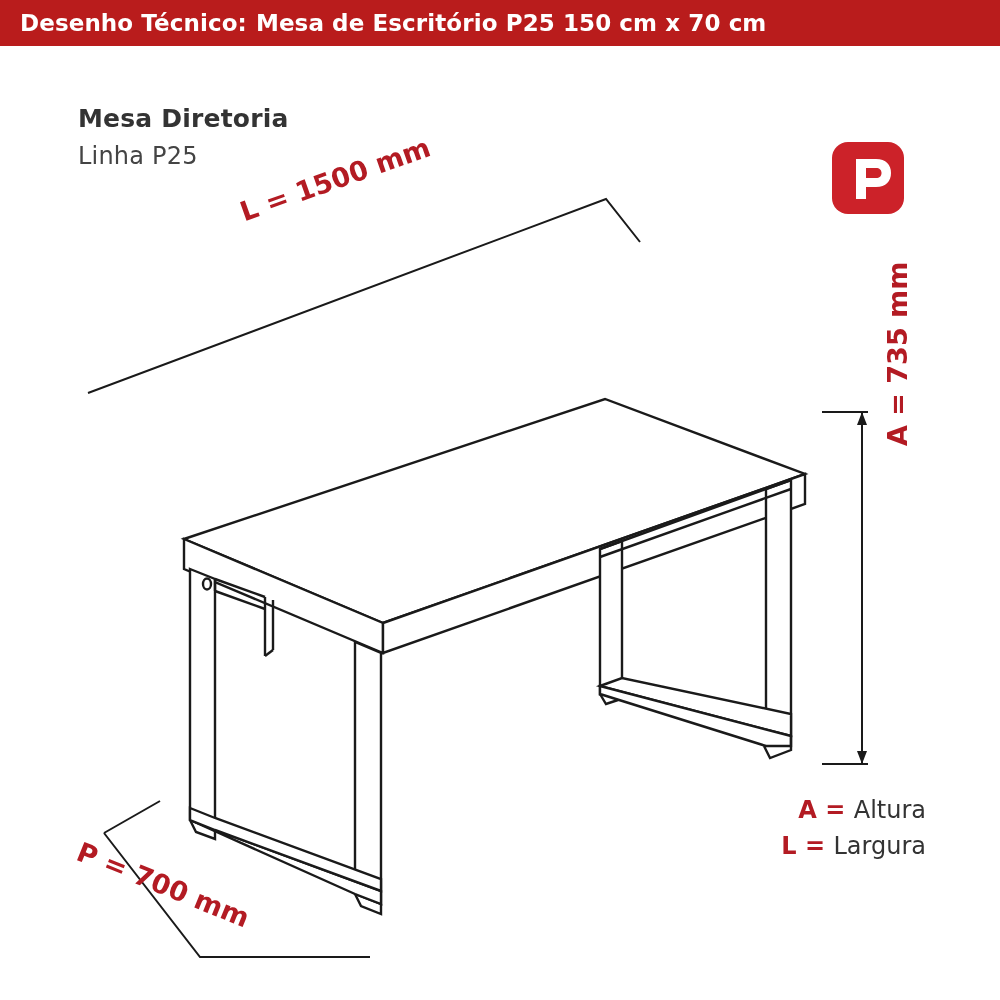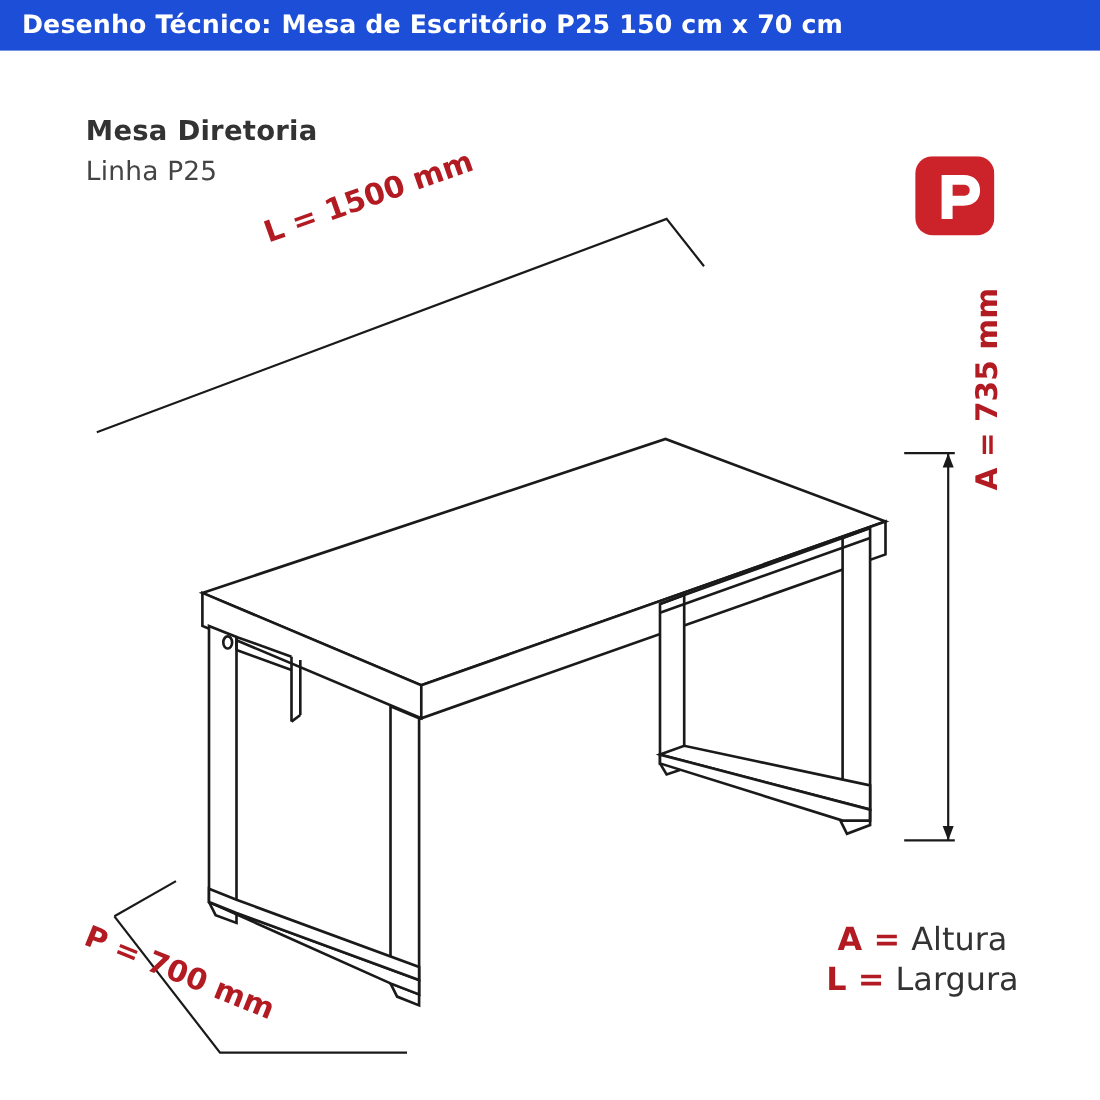--- a/index.html
+++ b/index.html
@@ -15,21 +15,21 @@
     position: relative;
   }
 
   
   .header-bar {
     position: absolute;
     left: 0;
     top: 0;
     width: 1000px;
     height: 46px;
-    background: #1d4ed8;
+    background: #b91c1c;
     display: flex;
     align-items: center;
     box-sizing: border-box;
     padding-left: 20px;
   }
   .header-bar .title {
     color: #ffffff;
     font-size: 23px;
     font-weight: bold;
     letter-spacing: 0.1px;
@@ -113,23 +113,23 @@
     top: 400px;
     font-size: 27px;
     transform: rotate(-90deg);
     transform-origin: left top;
   }
 
   
   .legend {
     position: absolute;
     right: 74px;
-    top: 790px;
-    text-align: center;
-    font-size: 29px;
+    top: 746px;
+    text-align: right;
+    font-size: 24px;
     color: #333333;
     line-height: 36px;
   }
   .legend .row {
     white-space: nowrap;
   }
   .legend .key {
     color: #b31b23;
     font-weight: bold;
   }

